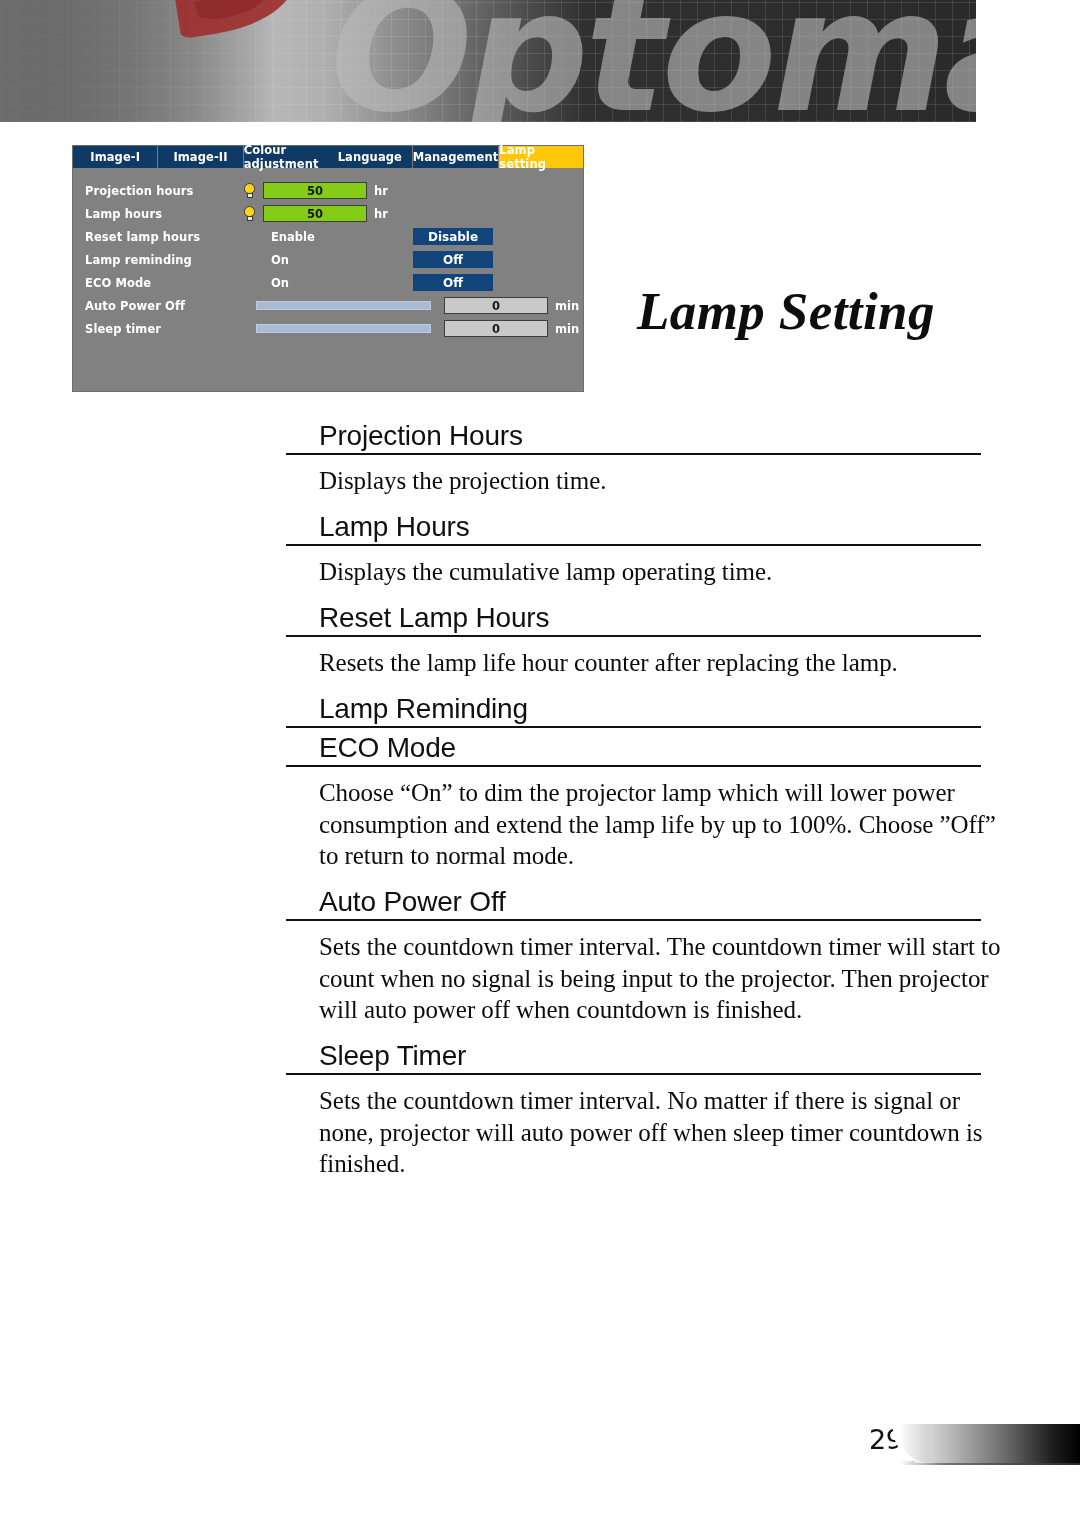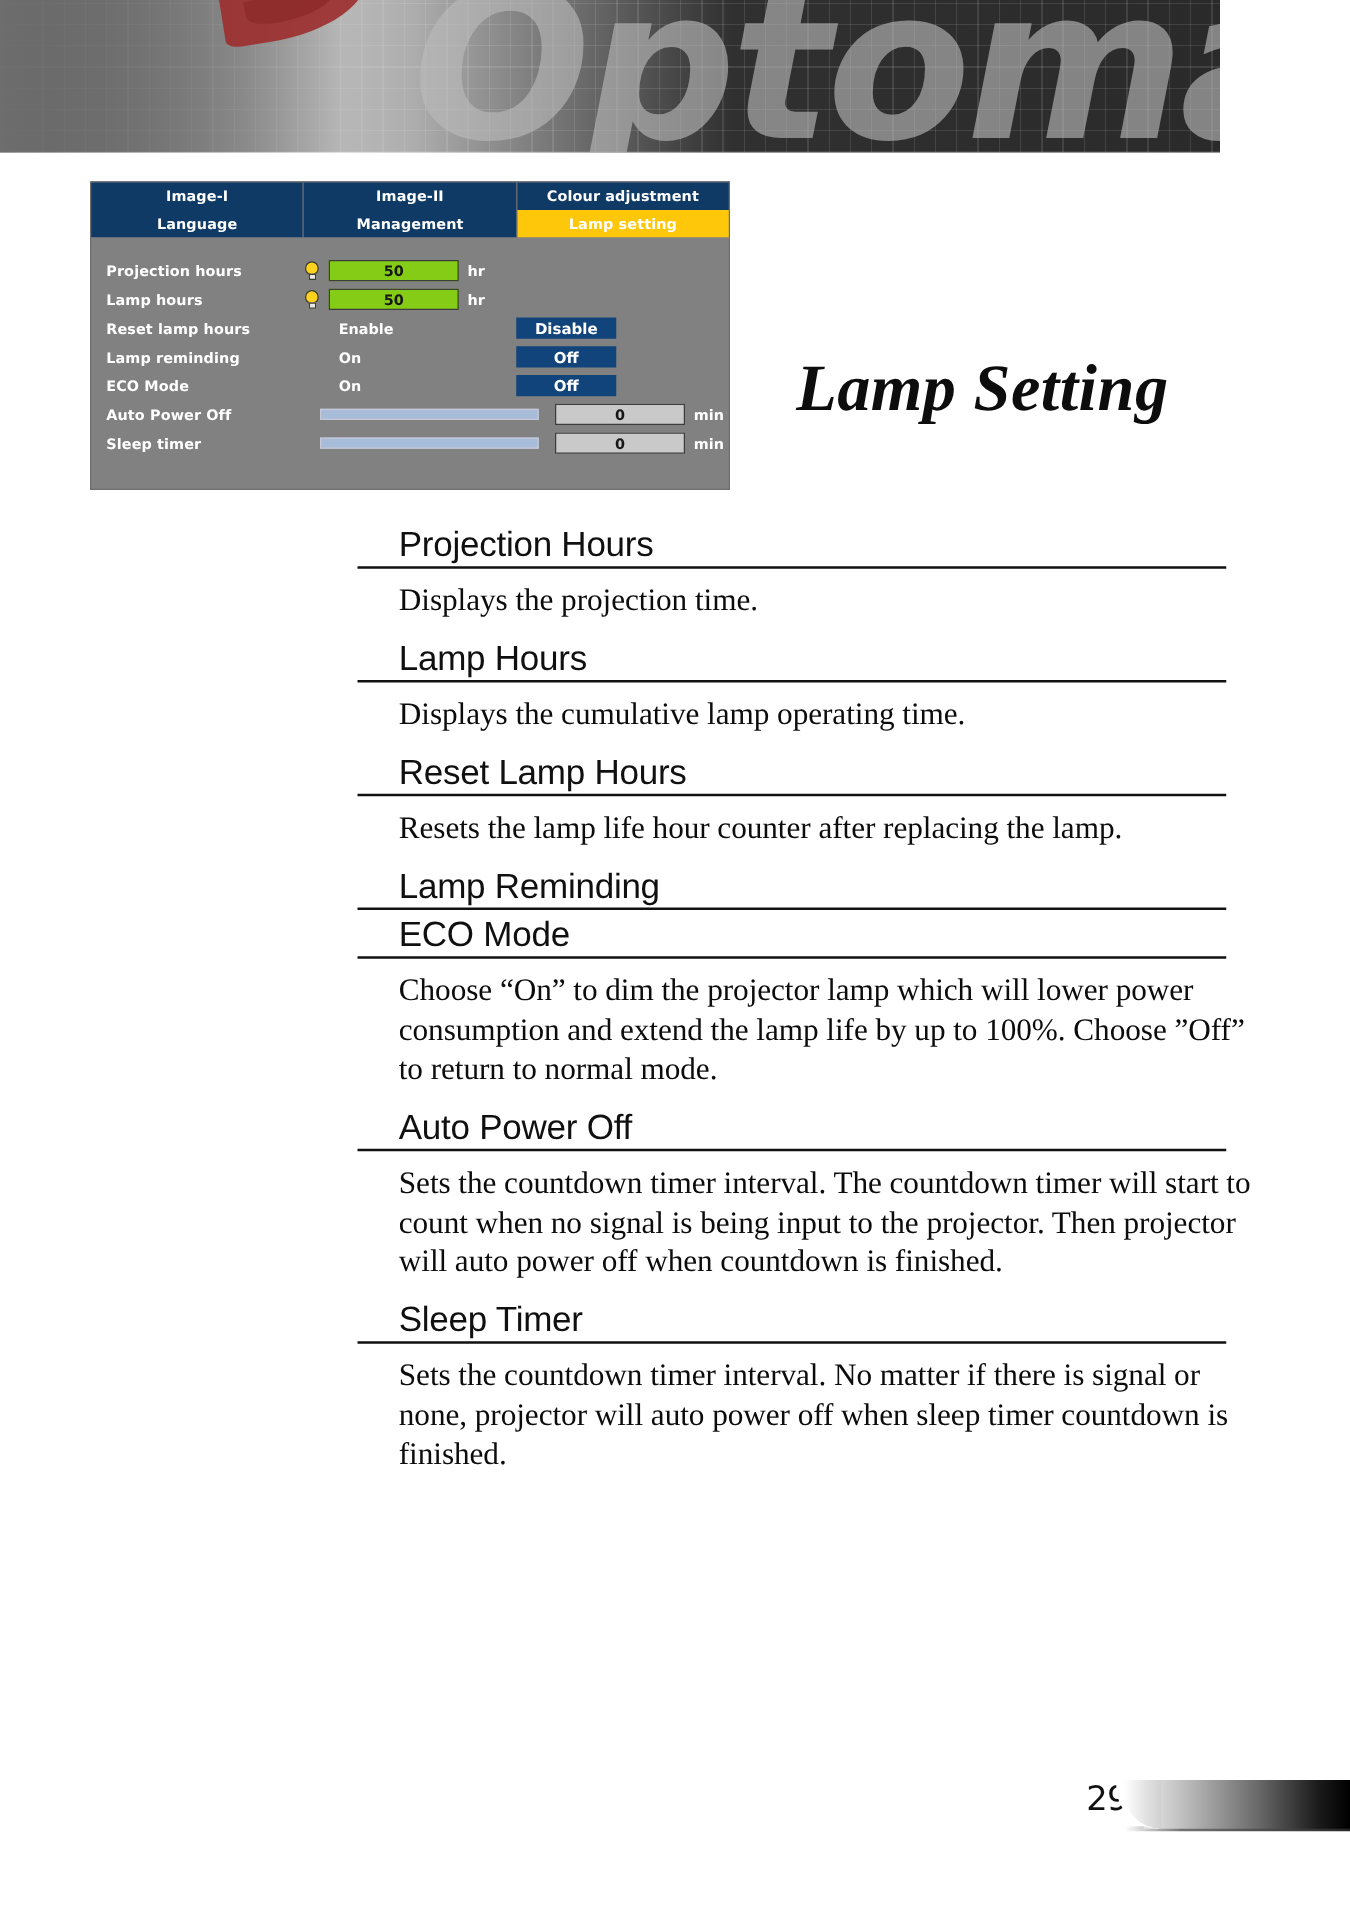--- a/index.html
+++ b/index.html
@@ -90,21 +90,21 @@
     top: 145px;
     width: 512px;
     height: 247px;
     background: #818181;
     font-family: "DejaVu Sans", sans-serif;
     box-sizing: border-box;
     border: 1px solid #6e6e6e;
   }
   .osd-tabs {
     display: flex;
-    flex-direction: column;
+    flex-direction: row;
     width: 100%;
   }
   .osd-tab-row {
     display: flex;
     width: 100%;
     height: 22px;
   }
   .osd-tab {
     flex: 1 1 0;
     background: #103a66;

